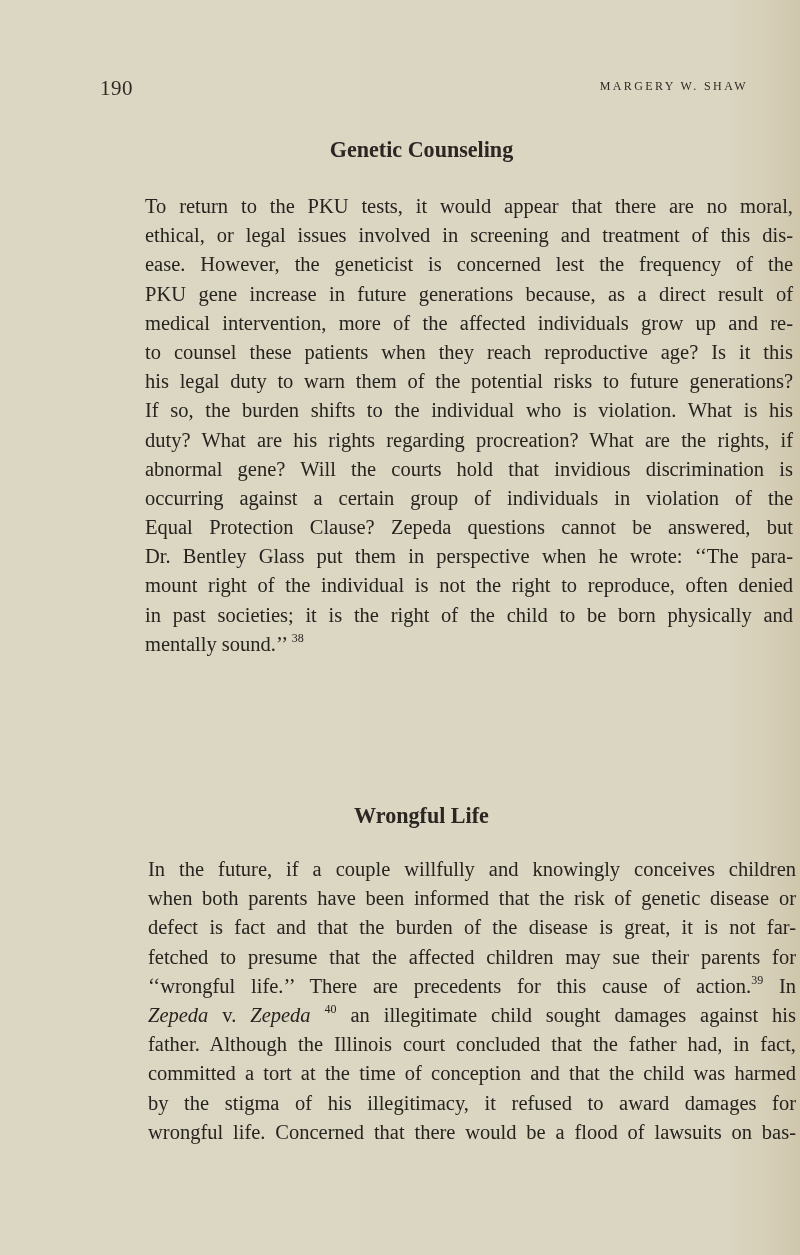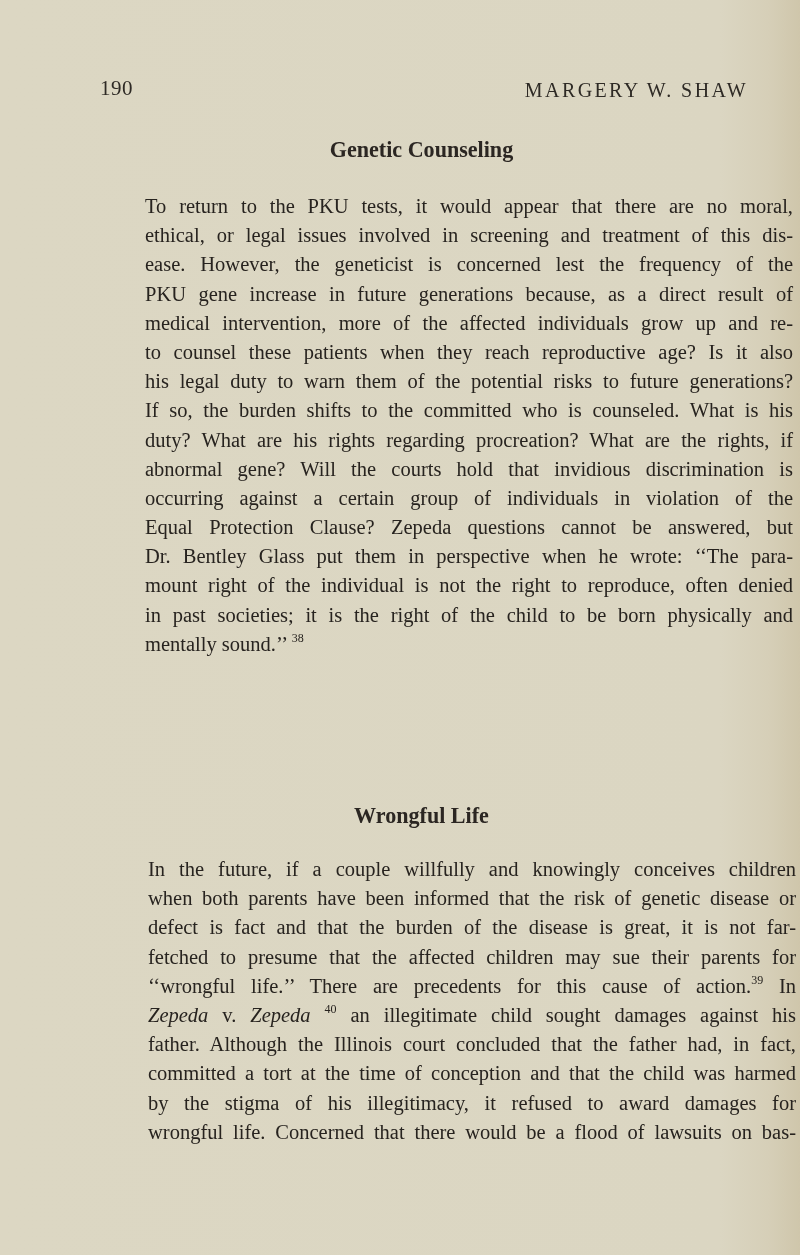--- a/index.html
+++ b/index.html
@@ -34,21 +34,21 @@
       left: 0;
       top: 0;
       font-size: 21px;
       letter-spacing: 0.5px;
       color: #2e2a25;
     }
     .running-author {
       position: absolute;
       right: 0;
       top: 3px;
-      font-size: 20px;
+      font-size: 12px;
       letter-spacing: 2.4px;
       color: #2e2a25;
       margin-left: 33px;
     }
     .section-title {
       position: absolute;
       left: 0;
       width: 843px;
       text-align: center;
       font-family: "Liberation Serif", serif;
@@ -101,23 +101,23 @@
   </div>
 
   <h2 class="section-title t1" style="margin:0;">Genetic Counseling</h2>
 
   <div class="paragraph p1">
     <span class="line">To return to the PKU tests, it would appear that there are no moral,</span>
     <span class="line">ethical, or legal issues involved in screening and treatment of this dis-</span>
     <span class="line">ease. However, the geneticist is concerned lest the frequency of the</span>
     <span class="line">PKU gene increase in future generations because, as a direct result of</span>
     <span class="line">medical intervention, more of the affected individuals grow up and re-</span>
-    <span class="line">to counsel these patients when they reach reproductive age? Is it also</span>
+    <span class="line">to counsel these patients when they reach reproductive age? Is it this</span>
     <span class="line">his legal duty to warn them of the potential risks to future generations?</span>
-    <span class="line">If so, the burden shifts to the committed who is counseled. What is his</span>
+    <span class="line">If so, the burden shifts to the individual who is violation. What is his</span>
     <span class="line">duty? What are his rights regarding procreation? What are the rights, if</span>
     <span class="line">abnormal gene? Will the courts hold that invidious discrimination is</span>
     <span class="line">occurring against a certain group of individuals in violation of the</span>
     <span class="line">Equal Protection Clause? Zepeda questions cannot be answered, but</span>
     <span class="line">Dr. Bentley Glass put them in perspective when he wrote: ‘‘The para-</span>
     <span class="line">mount right of the individual is not the right to reproduce, often denied</span>
     <span class="line">in past societies; it is the right of the child to be born physically and</span>
     <span class="line last"><span>mentally sound.’’ </span> <sup>38</sup></span>
   </div>
 

